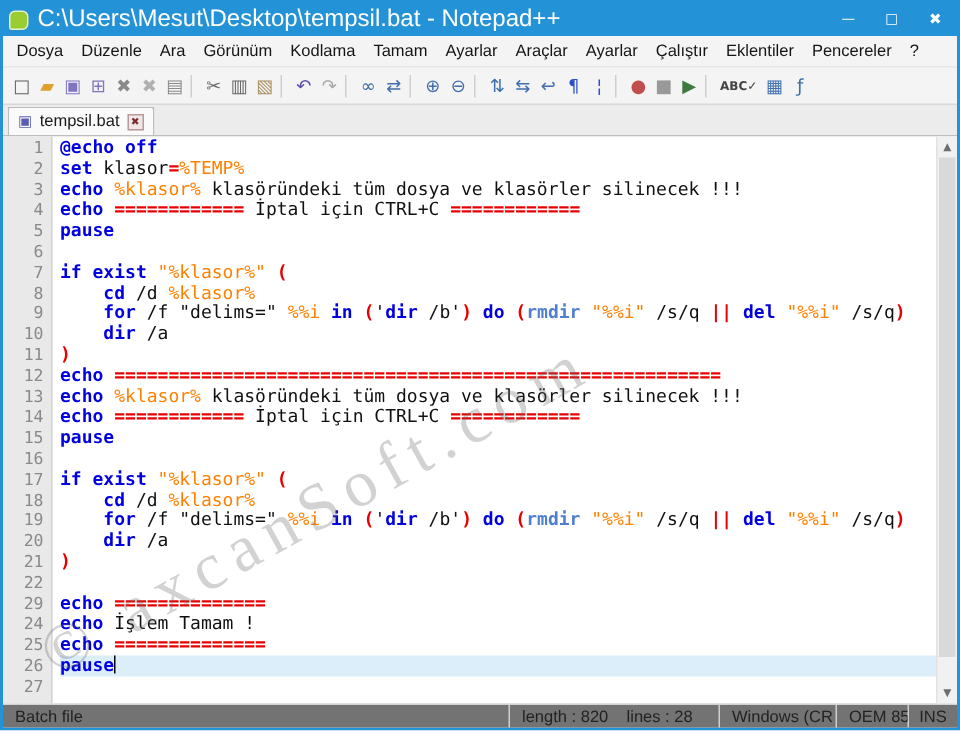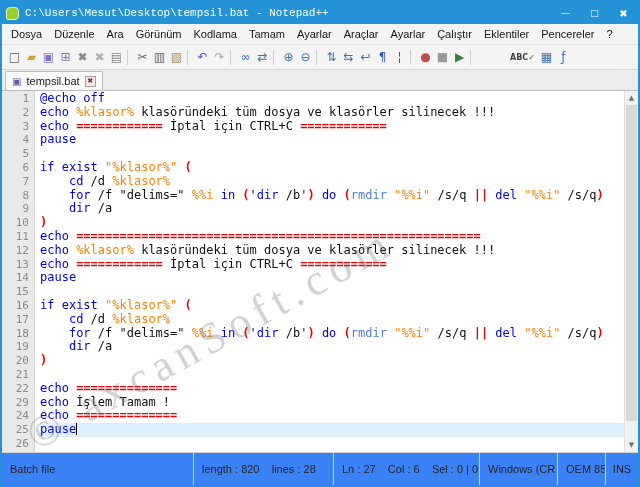--- a/index.html
+++ b/index.html
@@ -1,21 +1,21 @@
 <!DOCTYPE html>
 <html><head>
 <meta charset="utf-8">
 <style>
   *{margin:0;padding:0;box-sizing:border-box}
   html,body{width:640px;height:487px;overflow:hidden;background:#fff;font-family:"Liberation Sans",sans-serif}
   .window{width:640px;height:487px;border:2px solid #2492d6;display:flex;flex-direction:column;background:#f4f4f4}
 
   .titlebar{height:22px;background:#2492d6;display:flex;align-items:center;color:#fff;flex:none}
   .app-icon{width:13px;height:13px;margin:0 6px 0 4px;border-radius:4px 4px 4px 2px;background:#9acd32;border:1px solid #e3f2c8;flex:none}
-  .title{font-size:11px;flex:1;white-space:nowrap;overflow:hidden;font-family:Liberation Mono, monospace}
+  .title{font-size:16px;flex:1;white-space:nowrap;overflow:hidden;font-family:Liberation Sans, sans-serif}
   .win-btn{width:29px;height:22px;display:flex;align-items:center;justify-content:center;font-size:9px;color:#fff;font-family:"DejaVu Sans",sans-serif}
   .win-btn.close{font-size:10px}
 
   .menubar{height:20px;background:#f4f4f4;display:flex;align-items:center;font-size:11px;flex:none;padding-left:3px}
   .menu-item{padding:3px 6px;color:#151515}
 
   .toolbar{height:26px;background:#f4f4f4;display:flex;align-items:center;padding-left:4px;flex:none;border-top:1px solid #e6e6e6;border-bottom:1px solid #d8d8d8;overflow:hidden}
   .tbicon{width:17px;height:18px;display:flex;align-items:center;justify-content:center;font-size:12px;flex:none;font-family:"DejaVu Sans",sans-serif}
   .tbicon.wide{width:auto;padding:0 3px;font-size:8px;font-weight:bold;letter-spacing:0}
   .tbsep{width:5px;height:15px;border-left:1px solid #cfcfcf;margin:0 2px;flex:none}
@@ -25,35 +25,35 @@
   .tab .doc-icon{color:#5b5baf;font-size:10px;font-family:"DejaVu Sans",sans-serif}
   .tab .tab-label{color:#1a1a1a}
   .tab .close{font-size:7px;color:#7d2b2b;border:1px solid #b89a9a;background:#f2e8e8;width:11px;height:11px;display:flex;align-items:center;justify-content:center;font-family:"DejaVu Sans",sans-serif}
 
   .editor{flex:1;display:flex;position:relative;background:#fff;overflow:hidden}
   .gutter{width:33px;background:#e9e9e9;border-right:1px solid #d2d2d2;text-align:right;padding:1px 5px 0 0;flex:none}
   .ln{font-family:"DejaVu Sans Mono",monospace;font-size:11px;line-height:13.8px;color:#8a8a8a}
   .code{flex:1;padding:1px 0 0 5px;position:relative;overflow:hidden}
   .code-line{font-family:"DejaVu Sans Mono",monospace;font-size:12px;line-height:13.8px;white-space:pre;height:13.8px}
   .code-line.current{background:#ddeefb}
-  .tk-kw{color:#0000e0;font-weight:normal}
-  .tk-kw2{color:#4f7fd0;font-weight:normal}
+  .tk-kw{color:#0000e0;font-weight:bold}
+  .tk-kw2{color:#4f7fd0;font-weight:bold}
   .tk-var{color:#ff8000}
   .tk-op{color:#e80000;font-weight:bold}
   .tk-txt{color:#101010}
   .caret{display:inline-block;width:1px;height:12px;background:#000;vertical-align:-2px}
 
   .watermark{position:absolute;left:28px;top:322px;transform:rotate(-29deg);transform-origin:0 50%;font-family:"Liberation Serif",serif;font-size:44px;letter-spacing:7px;color:rgba(105,105,105,0.30);pointer-events:none;white-space:nowrap;z-index:5}
 
   .vscroll{width:14px;background:#f1f1f1;border-left:1px solid #e2e2e2;flex:none;display:flex;flex-direction:column}
   .vscroll .arr{height:14px;font-size:7px;color:#6e6e6e;display:flex;align-items:center;justify-content:center;font-family:"DejaVu Sans",sans-serif}
   .vscroll .track{flex:1;position:relative}
   .vscroll .thumb{position:absolute;top:0;left:1px;right:1px;height:95%;background:#d9d9d9}
 
-  .statusbar{height:33px;background:#3b82f6;border-top:1px solid #d2d2d2;display:flex;align-items:stretch;font-size:11px;color:#222;flex:none}
+  .statusbar{height:16px;background:#737373;border-top:1px solid #d2d2d2;display:flex;align-items:stretch;font-size:11px;color:#222;flex:none}
   .sb{display:flex;align-items:center;padding:0 8px;border-right:1px solid #cfcfcf;white-space:pre;overflow:hidden}
   .sb.doctype{flex:1}
   .sb.len{width:140px}
   .sb.cur{width:146px}
   .sb.eol{width:78px}
   .sb.enc{width:48px}
   .sb.ins{width:32px;border-right:none;justify-content:center}
 </style>
 </head>
 <body>
@@ -109,21 +109,21 @@
       <span class="tbicon" style="color: rgb(63, 111, 174);">⇅</span>
       <span class="tbicon" style="color: rgb(63, 111, 174);">⇆</span>
       <span class="tbicon" style="color: rgb(63, 111, 174);">↩</span>
       <span class="tbicon" style="color: rgb(43, 82, 201);">¶</span>
       <span class="tbicon" style="color: rgb(43, 82, 201);">¦</span>
       <span class="tbsep"></span>
       <span class="tbicon" style="color: rgb(194, 77, 77);">●</span>
       <span class="tbicon" style="color: rgb(153, 153, 153);">■</span>
       <span class="tbicon" style="color: rgb(61, 122, 61);">▶</span>
       <span class="tbsep"></span>
-      <span class="tbicon wide" style="color: rgb(68, 68, 68); margin-left: 30px;">ABC✓</span>
+      <span class="tbicon wide" style="color: rgb(68, 68, 68);">ABC✓</span>
       <span class="tbicon" style="color: rgb(63, 111, 174);">▦</span>
       <span class="tbicon" style="color: rgb(63, 111, 174);">ƒ</span>
     </div>
 
   <div class="tabbar">
     <div class="tab">
       <span class="doc-icon">▣</span>
       <span class="tab-label">tempsil.bat</span>
       <span class="close">✖</span>
     </div>
@@ -154,20 +154,21 @@
         <div class="ln">21</div>
         <div class="ln">22</div>
         <div class="ln">29</div>
         <div class="ln">24</div>
         <div class="ln">25</div>
         <div class="ln">26</div>
         <div class="ln">27</div>
       </div>
     <div class="code">
         <div class="code-line"><span class="tk-kw">@echo off</span></div>
+        <div class="code-line"><span class="tk-kw">set</span><span class="tk-txt"> klasor</span><span class="tk-op">=</span><span class="tk-var">%TEMP%</span></div>
         <div class="code-line"><span class="tk-kw">echo</span><span class="tk-txt"> </span><span class="tk-var">%klasor%</span><span class="tk-txt"> klasöründeki tüm dosya ve klasörler silinecek !!!</span></div>
         <div class="code-line"><span class="tk-kw">echo</span><span class="tk-txt"> </span><span class="tk-op">============</span><span class="tk-txt"> İptal için CTRL+C </span><span class="tk-op">============</span></div>
         <div class="code-line"><span class="tk-kw">pause</span></div>
         <div class="code-line"></div>
         <div class="code-line"><span class="tk-kw">if</span><span class="tk-txt"> </span><span class="tk-kw">exist</span><span class="tk-txt"> </span><span class="tk-var">"%klasor%"</span><span class="tk-txt"> </span><span class="tk-op">(</span></div>
         <div class="code-line"><span class="tk-txt">    </span><span class="tk-kw">cd</span><span class="tk-txt"> /d </span><span class="tk-var">%klasor%</span></div>
         <div class="code-line"><span class="tk-txt">    </span><span class="tk-kw">for</span><span class="tk-txt"> /f "delims=" </span><span class="tk-var">%%i</span><span class="tk-txt"> </span><span class="tk-kw">in</span><span class="tk-txt"> </span><span class="tk-op">(</span><span class="tk-txt">'</span><span class="tk-kw">dir</span><span class="tk-txt"> /b'</span><span class="tk-op">)</span><span class="tk-txt"> </span><span class="tk-kw">do</span><span class="tk-txt"> </span><span class="tk-op">(</span><span class="tk-kw2">rmdir</span><span class="tk-txt"> </span><span class="tk-var">"%%i"</span><span class="tk-txt"> /s/q </span><span class="tk-op">||</span><span class="tk-txt"> </span><span class="tk-kw">del</span><span class="tk-txt"> </span><span class="tk-var">"%%i"</span><span class="tk-txt"> /s/q</span><span class="tk-op">)</span></div>
         <div class="code-line"><span class="tk-txt">    </span><span class="tk-kw">dir</span><span class="tk-txt"> /a</span></div>
         <div class="code-line"><span class="tk-op">)</span></div>
         <div class="code-line"><span class="tk-kw">echo</span><span class="tk-txt"> </span><span class="tk-op">========================================================</span></div>
@@ -192,19 +193,18 @@
       <span class="track">
         <span class="thumb"></span>
       </span>
       <span class="arr">▼</span>
     </div>
   </div>
 
   <div class="statusbar">
     <span class="sb doctype">Batch file</span>
     <span class="sb len">length : 820    lines : 28</span>
-    <span class="sb cur">Ln : 27    Col : 6    Sel : 0 | 0</span>
     <span class="sb eol">Windows (CR LF)</span>
     <span class="sb enc">OEM 857</span>
     <span class="sb ins">INS</span>
   </div>
 
 </div>
 
 </body></html>

